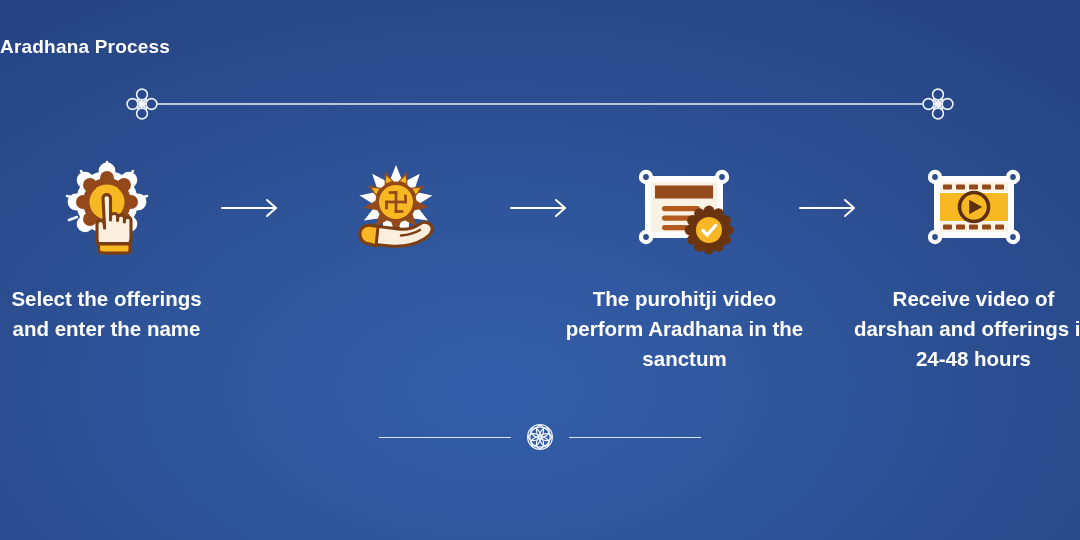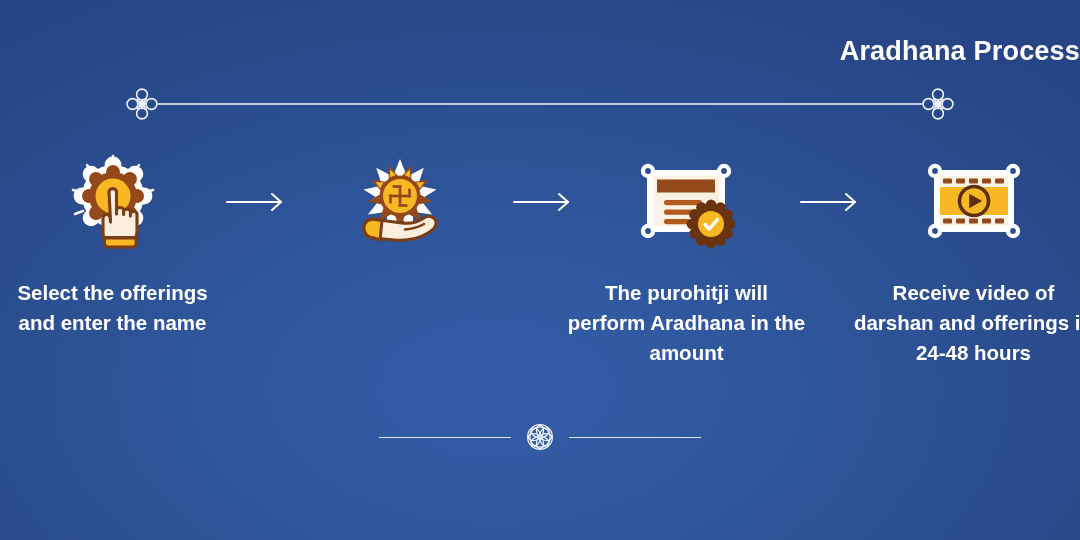--- a/index.html
+++ b/index.html
@@ -23,46 +23,46 @@
                 #284888 80%,
                 #264385 100%);
   }
 
   
   .title {
     position: absolute;
     top: 36px;
     left: 0;
     width: 1080px;
-    text-align: right;
+    text-align: left;
     color: #ffffff;
-    font-size: 27px;
+    font-size: 19px;
     font-weight: bold;
     letter-spacing: 0.2px;
   }
 
   
   .top-divider {
     position: absolute;
     top: 88px;
     left: 120px;
     width: 840px;
     height: 32px;
   }
 
   
   .steps {
     position: absolute;
-    top: 150px;
+    top: 156px;
     left: 0;
     width: 1080px;
     display: flex;
     flex-direction: row;
     align-items: flex-start;
-    justify-content: flex-end;
+    justify-content: space-between;
   }
   .step {
     width: 213px;
     display: flex;
     flex-direction: column;
     align-items: center;
   }
   .icon-slot {
     width: 110px;
     height: 104px;
@@ -380,21 +380,21 @@
                 <circle cx="-19" cy="0" r="5.4"></circle>
                 <circle cx="-16.45" cy="-9.5" r="5.4"></circle>
                 <circle cx="-9.5" cy="-16.45" r="5.4"></circle>
               </g>
             </g>
             <circle cx="0" cy="0" r="13" fill="#f7b823"></circle>
             <polyline points="-6,0.5 -1.8,5 6.5,-4.5" fill="none" stroke="#ffffff" stroke-width="3.4" stroke-linecap="round" stroke-linejoin="round"></polyline>
           </g>
         </svg>
       </div>
-      <div class="caption">The purohitji will perform Aradhana in the amount</div>
+      <div class="caption">The purohitji video perform Aradhana in the sanctum</div>
     </div>
 
     <div class="arrow">
       <svg width="62" height="22" viewBox="0 0 62 22">
         <g stroke="#ffffff" stroke-width="2" fill="none" stroke-linecap="round" stroke-linejoin="round">
           <line x1="2" y1="11" x2="56" y2="11"></line>
           <polyline points="47,3 56,11 47,19"></polyline>
         </g>
       </svg>
     </div>

